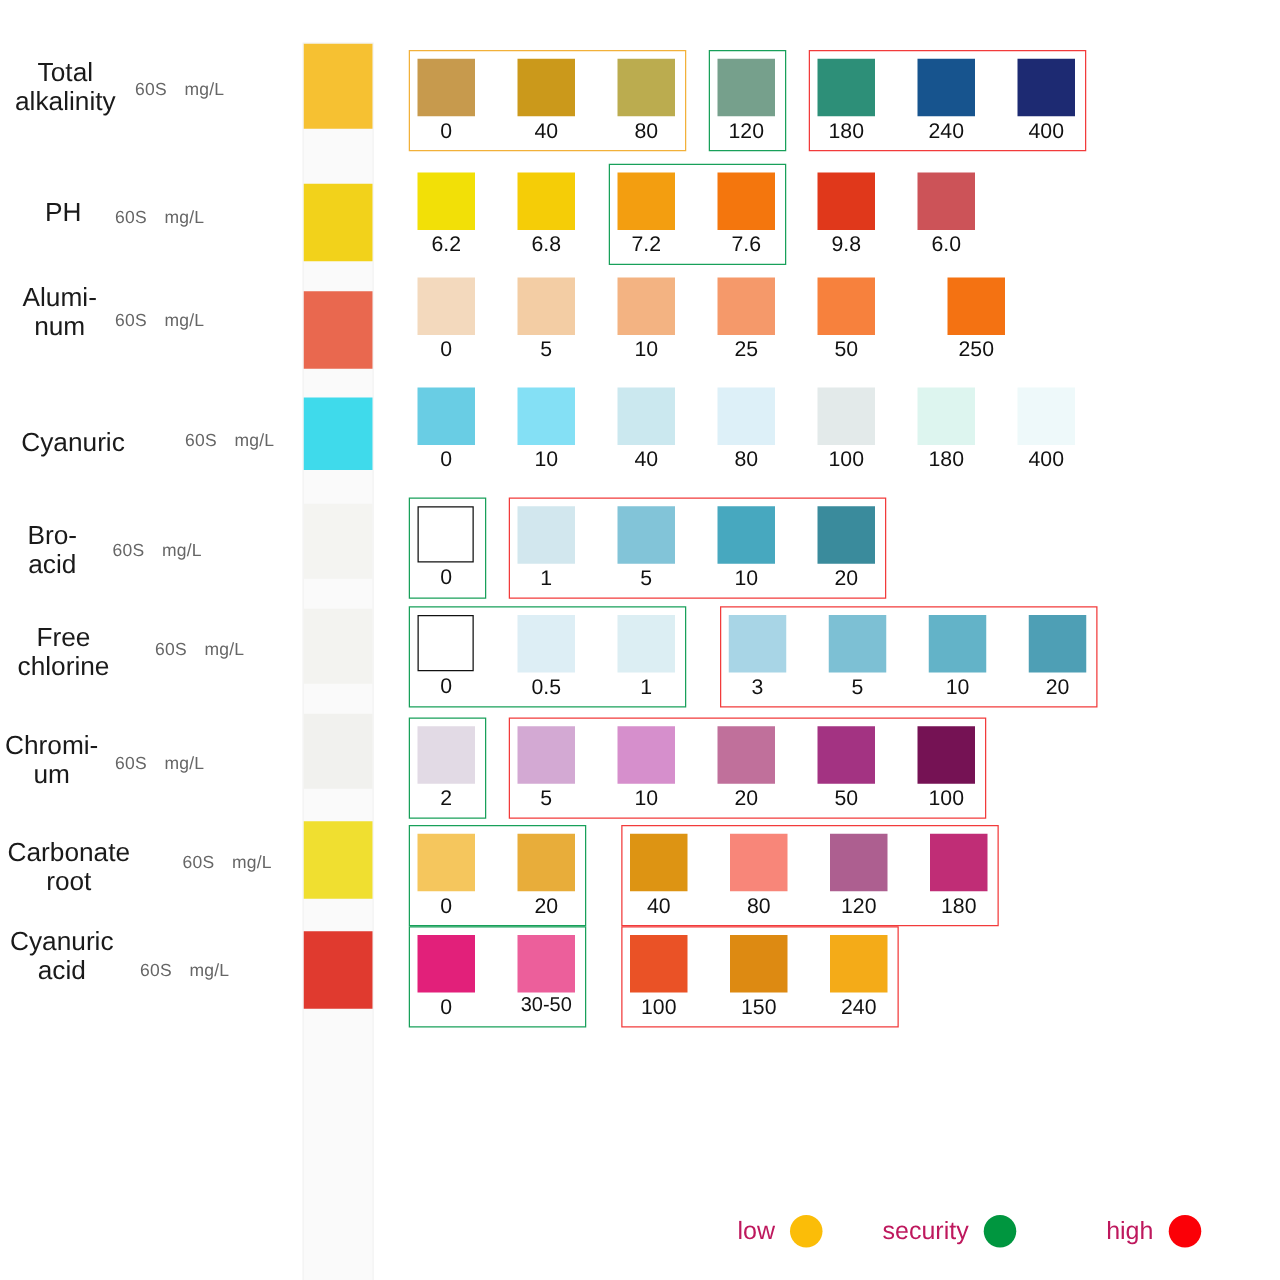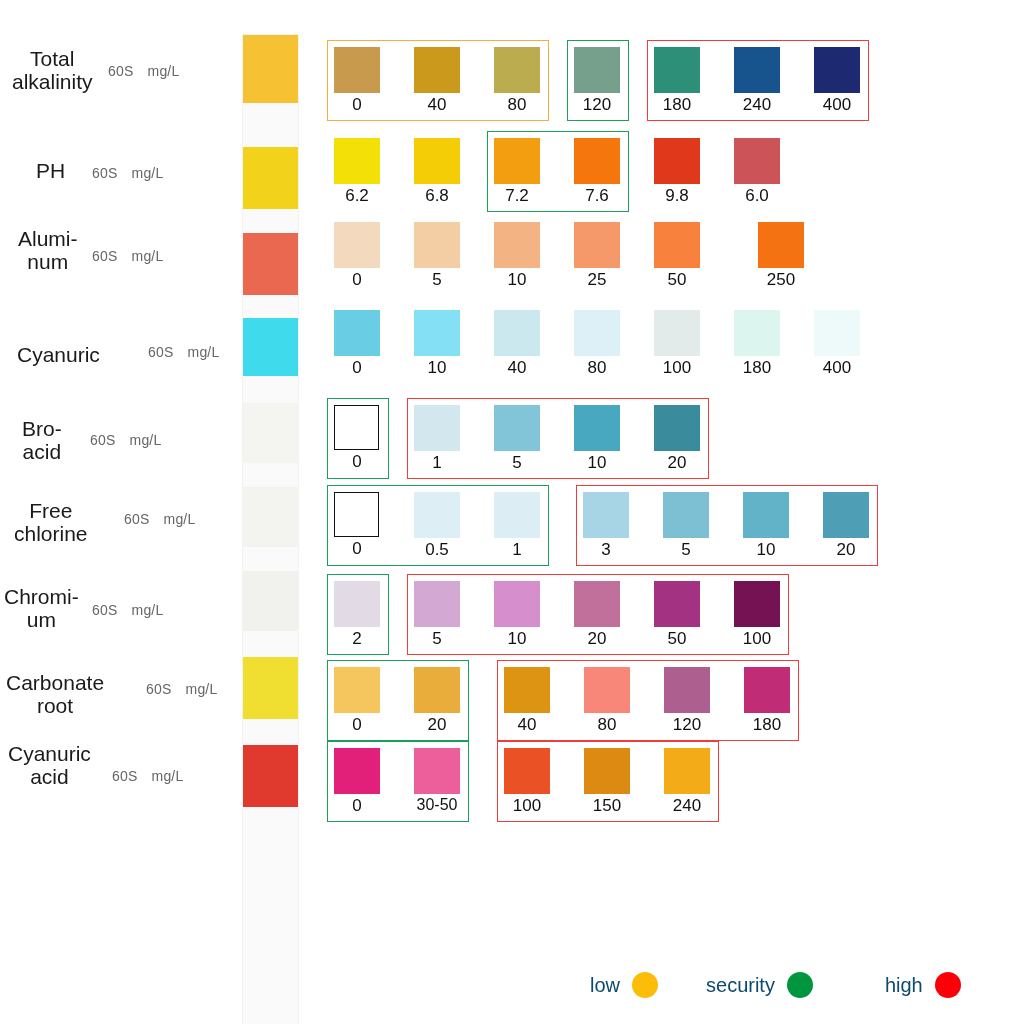--- a/index.html
+++ b/index.html
@@ -46,21 +46,21 @@
 
   
   .grp{position:absolute;border:1.6px solid #000;background:transparent;pointer-events:none;}
   .grp.low{border-color:#f2b13a;}
   .grp.security{border-color:#18a05a;}
   .grp.high{border-color:#f23b3b;}
 
   
   .legend{position:absolute;left:590px;top:972px;display:flex;align-items:center;}
   .leg-item{display:flex;align-items:center;}
-  .leg-label{font-size:20px;color:#0c4a6e;text-align:center;}
+  .leg-label{font-size:20px;color:#be185d;text-align:center;}
   .dot{width:26px;height:26px;border-radius:50%;margin-left:12px;display:block;}
 </style>
 </head>
 <body>
 
 <div class="chart">
 
   <div class="strip" id="strip">
       <div class="pad" style="top: 0px; height: 68px; background: rgb(246, 193, 50);"></div>
       <div class="pad" style="top: 112px; height: 62px; background: rgb(242, 210, 27);"></div>

